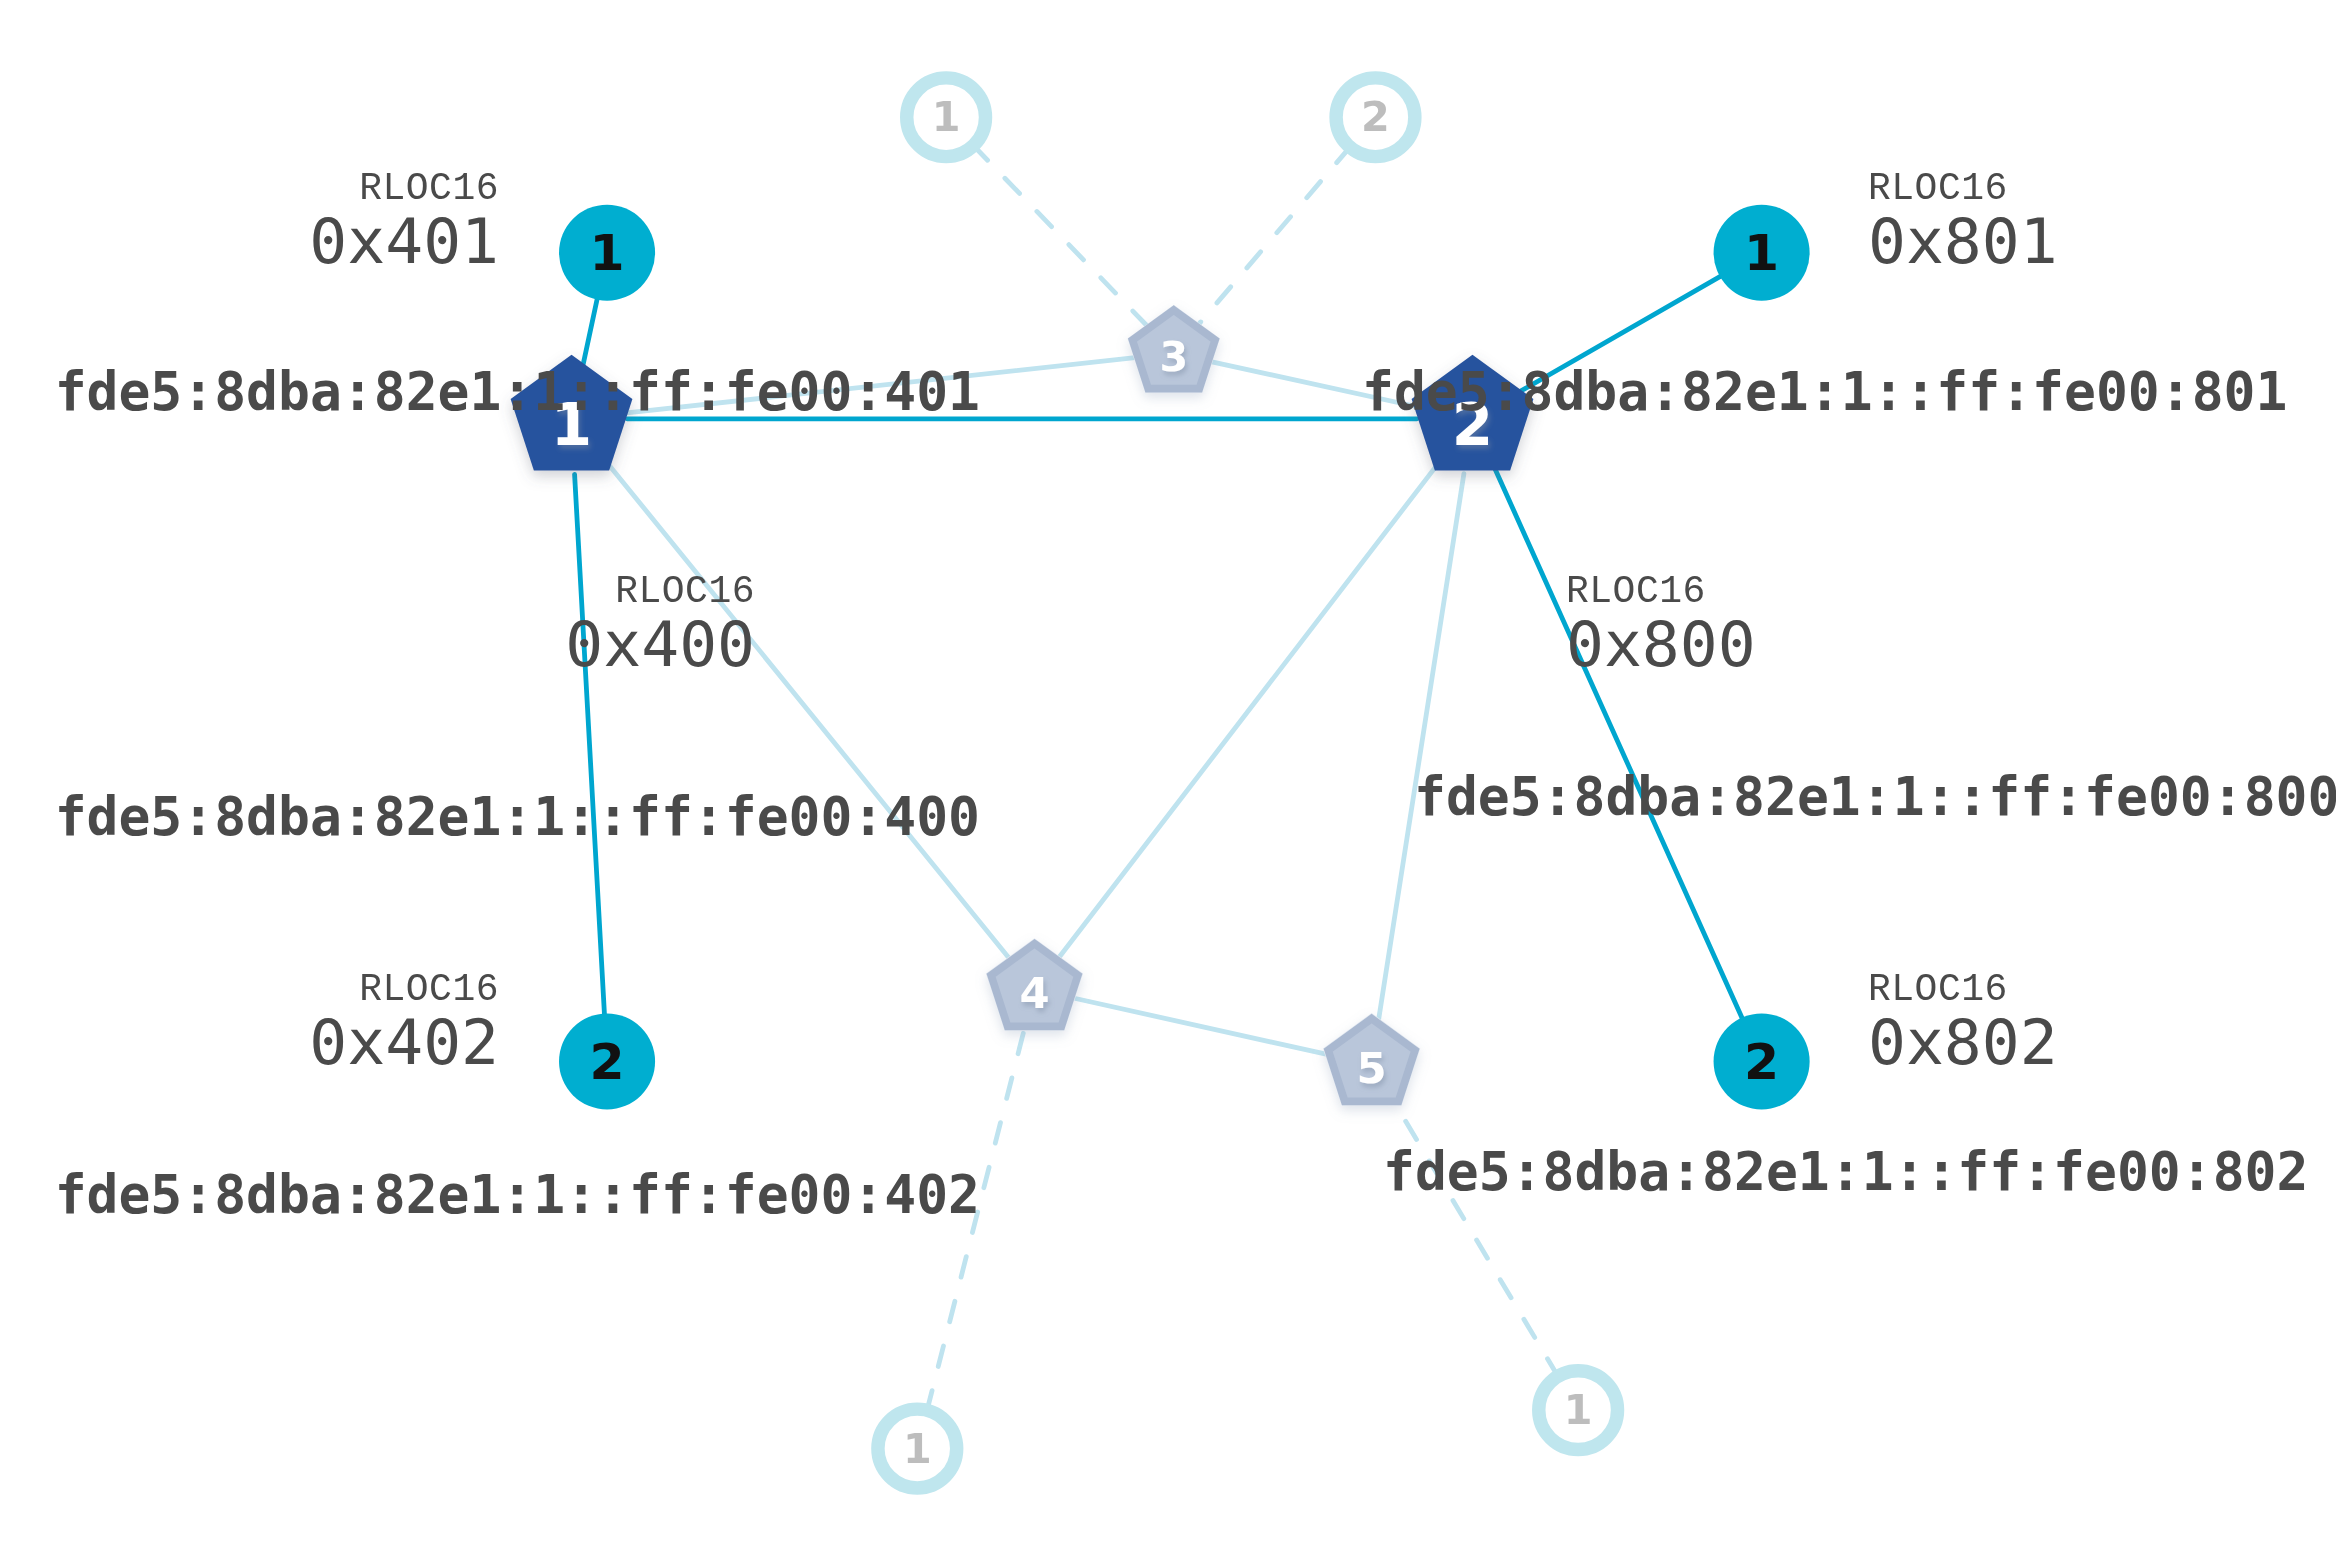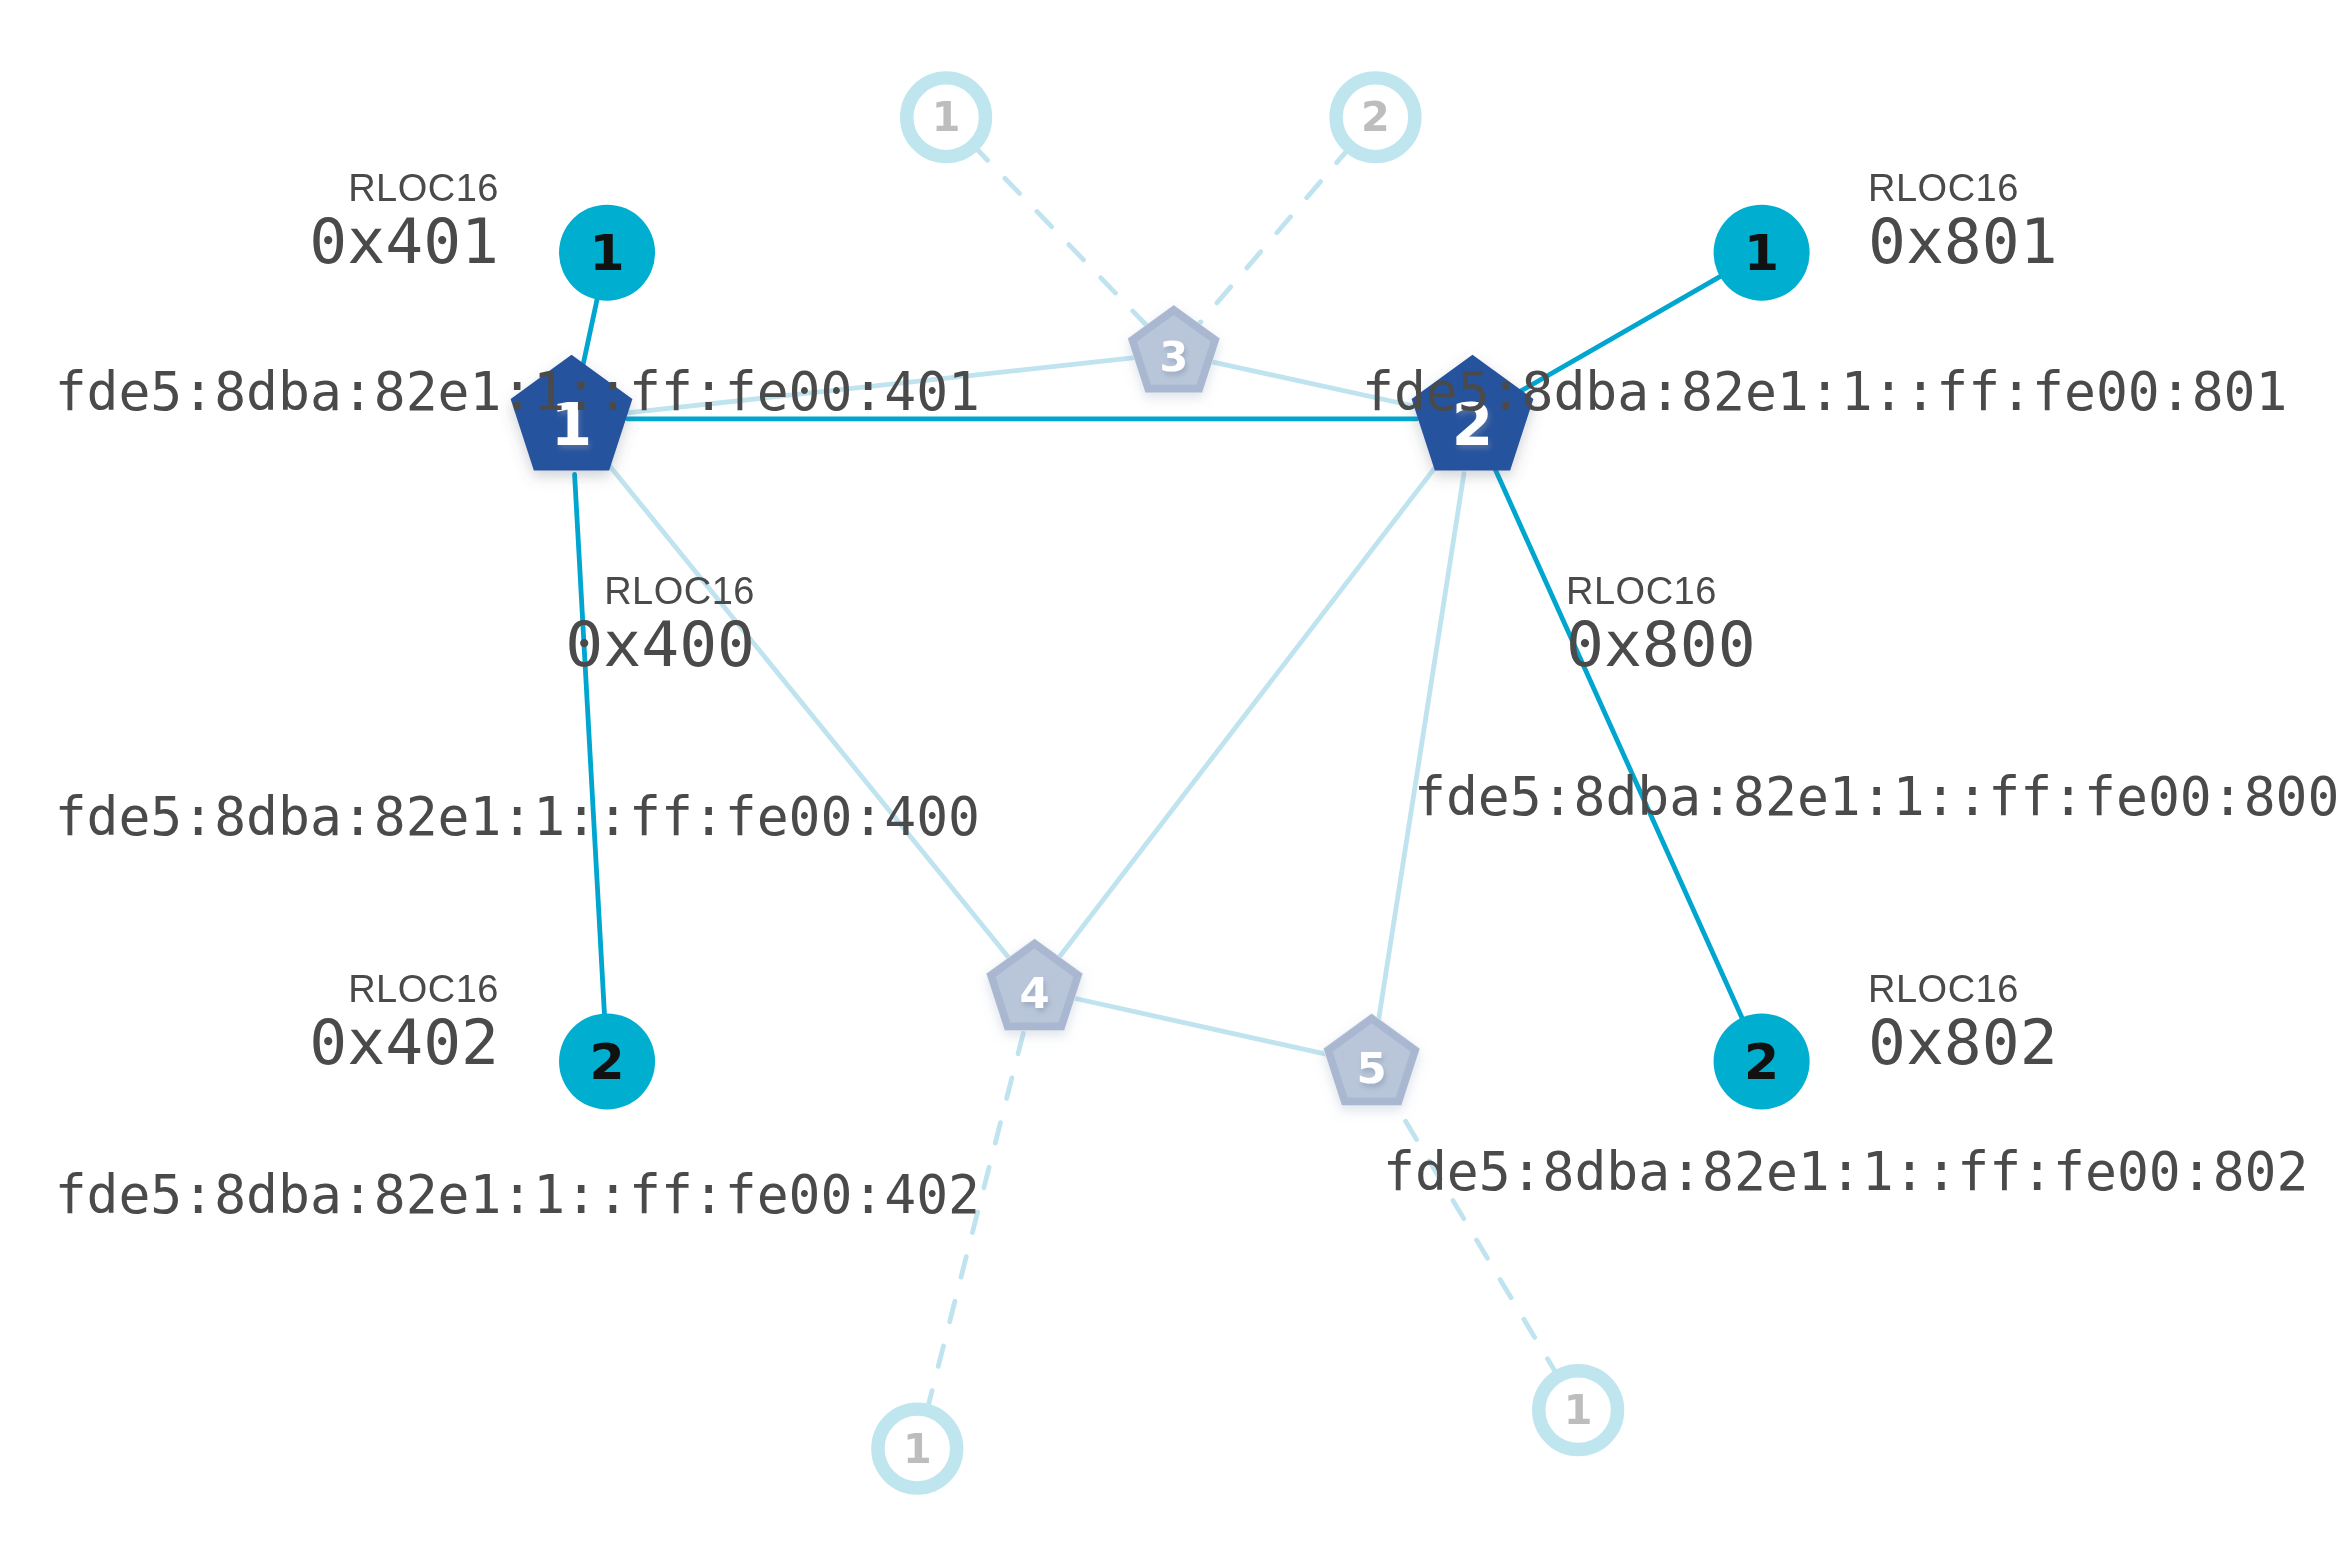--- a/index.html
+++ b/index.html
@@ -1,22 +1,22 @@
 <!DOCTYPE html>
 <html><head>
 <meta charset="utf-8">
 <style>
   html,body{margin:0;padding:0;background:#ffffff;}
   body{width:2336px;height:1560px;overflow:hidden;font-family:"DejaVu Sans Mono",monospace;}
   #stage{position:relative;width:2336px;height:1560px;background:#fff;}
   svg#net{position:absolute;left:0;top:0;width:2336px;height:1560px;}
   .lbl{position:absolute;white-space:pre;color:#4a4a4a;}
-  .lbl .rloc{display:block;font-family:Liberation Sans, sans-serif;font-size:38px;letter-spacing:0.5px;line-height:1.05;color:#4a4a4a;}
+  .lbl .rloc{display:block;font-family:Liberation Mono, monospace;font-size:38px;letter-spacing:0.5px;line-height:1.05;color:#4a4a4a;}
   .lbl .val{display:block;font-family:"DejaVu Sans Mono",monospace;font-size:63px;line-height:1.05;color:#4a4a4a;text-align:center;}
-  .addr{position:absolute;white-space:pre;font-family:"DejaVu Sans Mono",monospace;font-size:53px;color:#4a4a4a;line-height:1;}
+  .addr{position:absolute;white-space:pre;font-family:"DejaVu Sans Mono",monospace;font-size:53px;color:#4a4a4a;line-height:1;font-weight:bold;}
   .ta-r{text-align:right;}
   .ta-l{text-align:left;}
 </style>
 </head>
 <body>
 
 <div id="stage">
   <svg id="net" viewBox="0 0 2432 1624">
     <defs>
       <filter id="nodeShadow" x="-60%" y="-60%" width="220%" height="220%">

